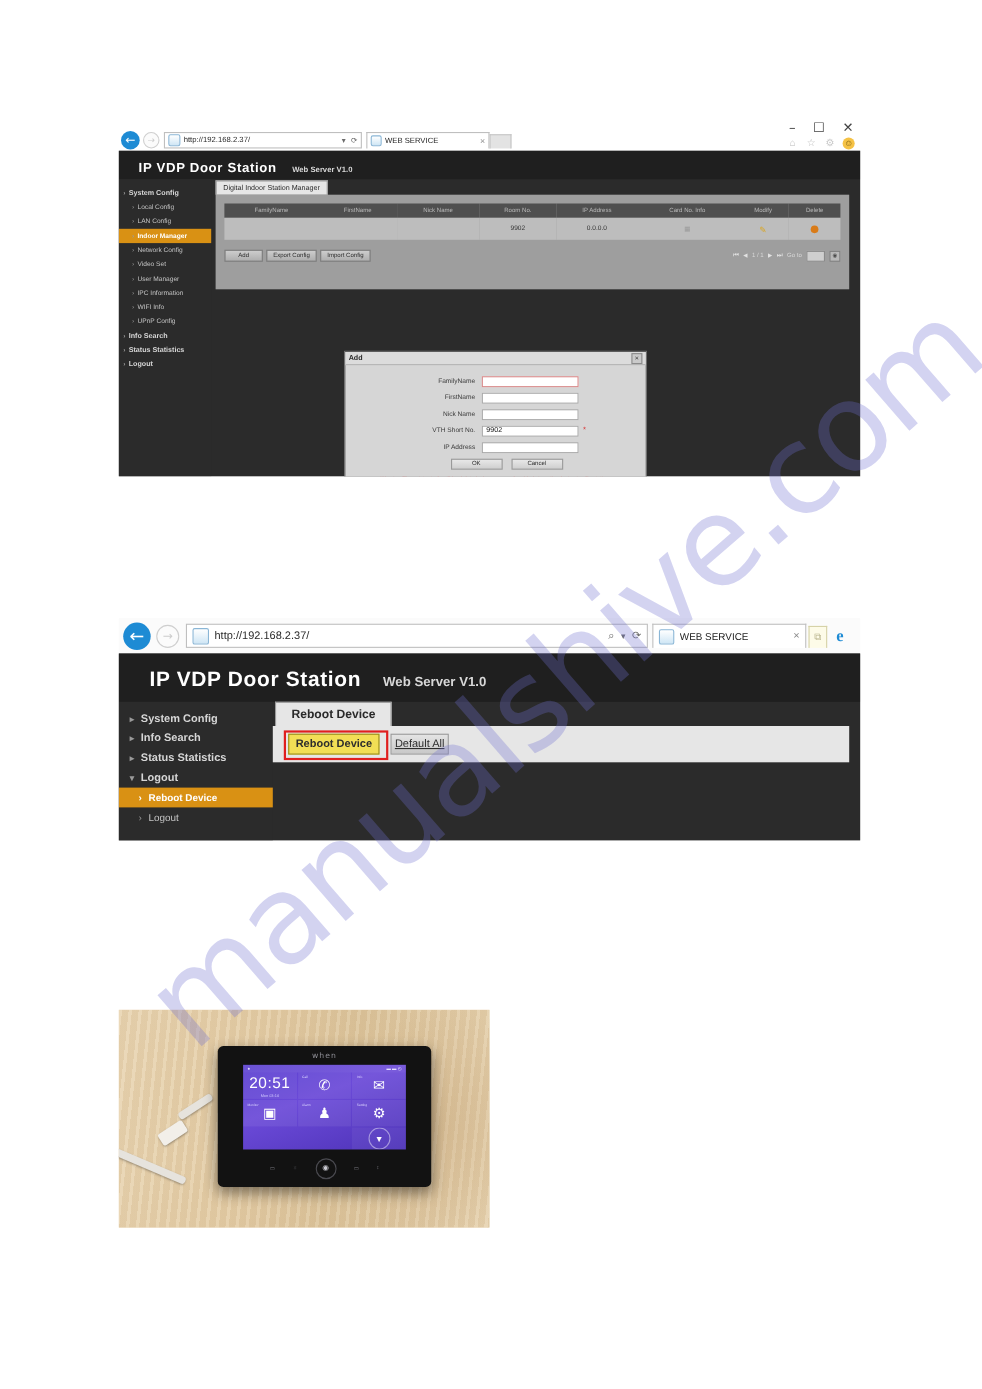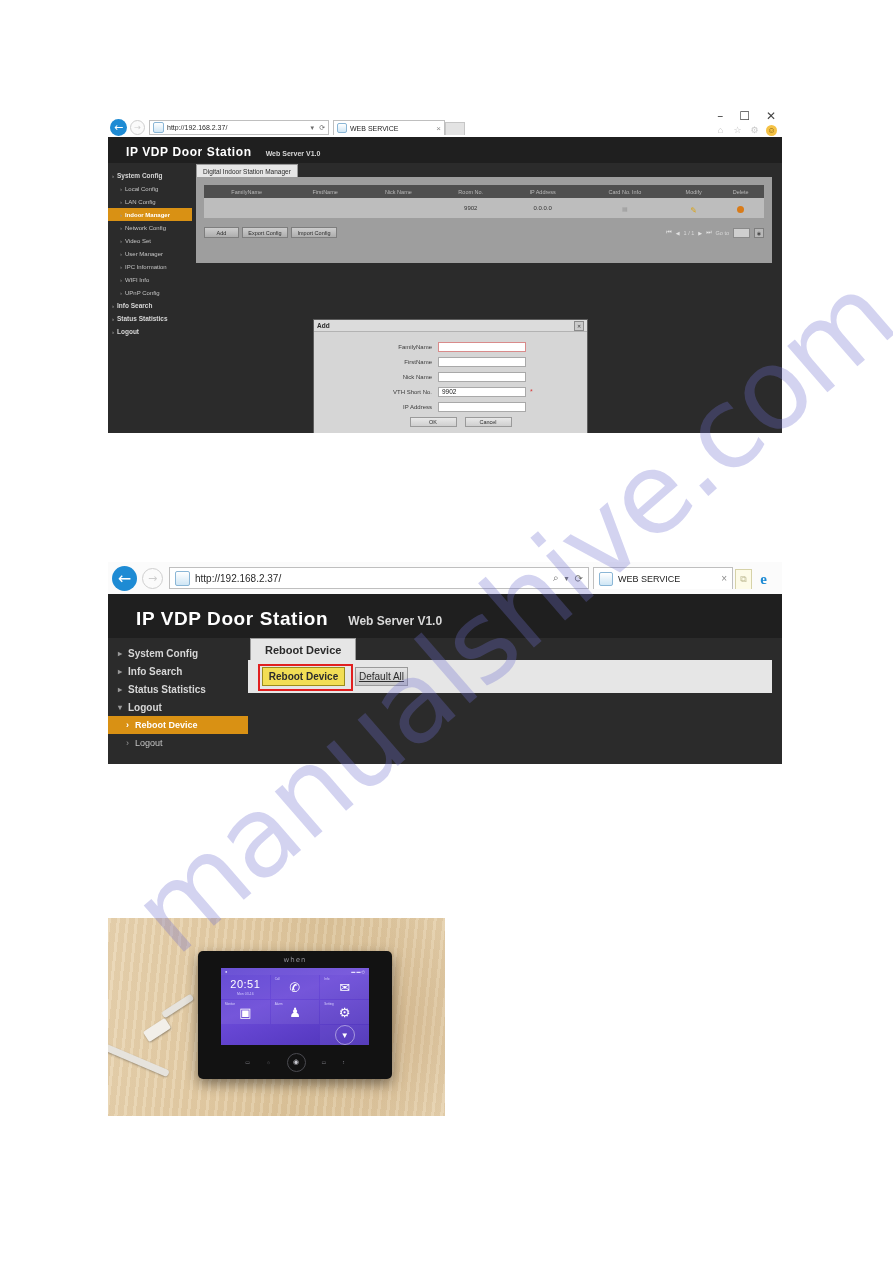--- a/index.html
+++ b/index.html
@@ -381,21 +381,21 @@
     left: 4px; top: 2px;
     font-size: 3px;
     color: #d9d2ff;
   }
   .tile .tglyph { font-family: "DejaVu Sans", sans-serif; font-size: 13px; line-height: 1; }
   .tile.clock {
     grid-row: span 1;
     flex-direction: column;
     justify-content: center;
   }
-  .clock-time { font-size: 11px; color: #ffffff; letter-spacing: 0.5px; }
+  .clock-time { font-size: 14px; color: #ffffff; letter-spacing: 0.5px; }
   .clock-date { font-size: 3.5px; color: #cfc6ff; margin-top: 2px; }
   .tile.wifi { background: rgba(255,255,255,0.05); }
   .wifi-ring {
     width: 18px; height: 18px;
     border-radius: 50%;
     border: 1px solid rgba(255,255,255,0.45);
     display: flex;
     align-items: center;
     justify-content: center;
     color: #ffffff;

